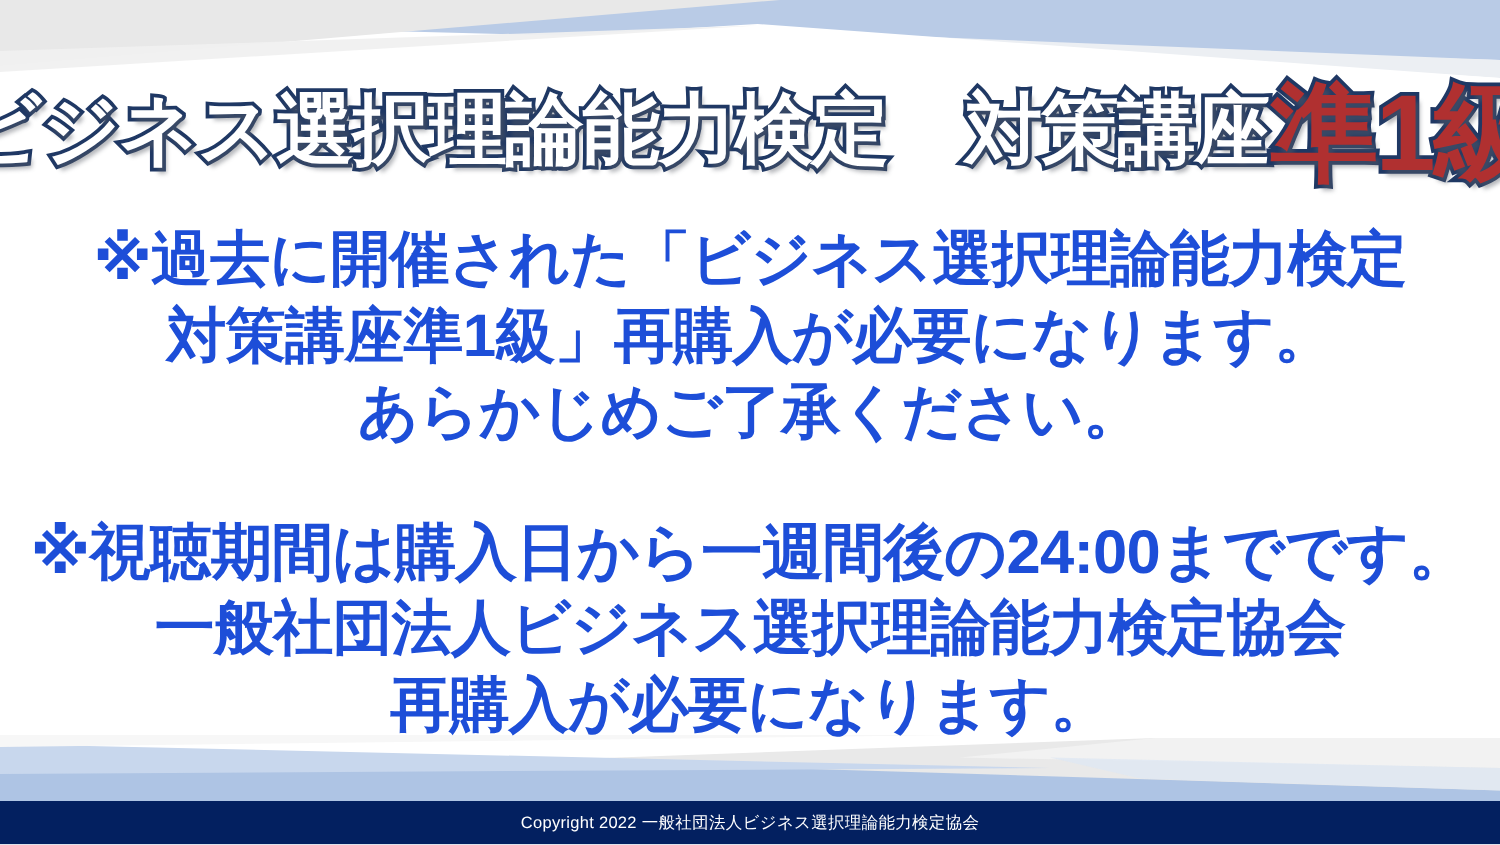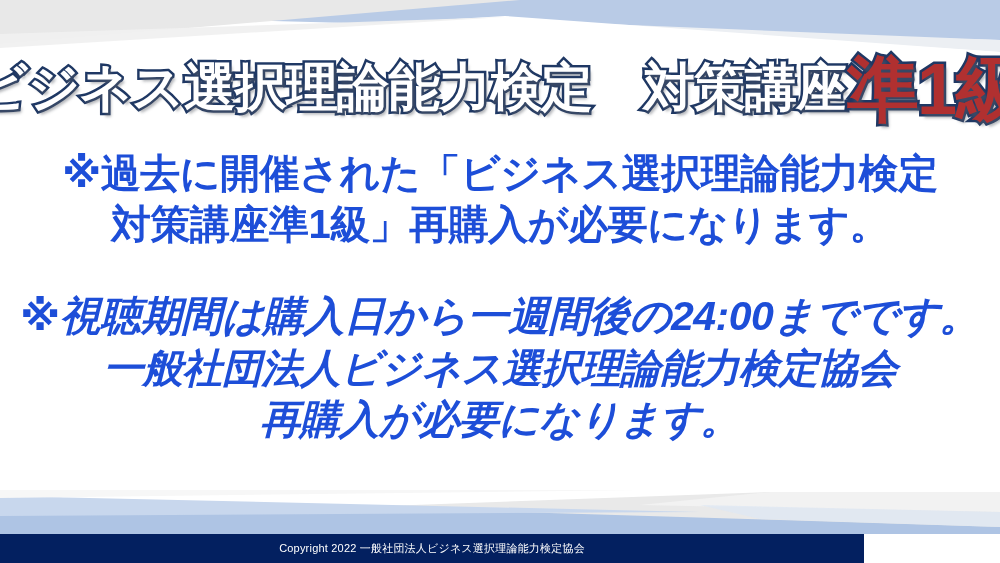--- a/index.html
+++ b/index.html
@@ -78,31 +78,31 @@
   .para {
     color: #1d4ed8;
     font-weight: 700;
     font-size: 40px;
     line-height: 1.28;
     letter-spacing: -0.5px;
     white-space: nowrap;
   }
 
   .para.block-1 { margin: 0; }
-  .para.block-2 { margin: 40px 0 4px 0; font-style: italic; }
+  .para.block-2 { margin: 40px 0 4px 0; }
 
   .para .line { display: block; }
   .para .line.wide { font-size: 41px; }
 
   
   .footer-bar {
     position: absolute;
     left: 0;
     bottom: 0;
-    width: 864px;
+    width: 1000px;
     height: 29px;
     background: #032060;
     display: flex;
     align-items: center;
     justify-content: center;
   }
   .footer-text {
     color: #ffffff;
     font-size: 11px;
     letter-spacing: .2px;
@@ -136,20 +136,21 @@
   <div class="title-band">
     <span class="title-text">ビジネス選択理論能力検定　対策講座</span>
       <span class="title-grade">準1級</span>
   </div>
 
   <div class="body-copy">
 
     <p class="para block-1">
       <span class="line">※過去に開催された「ビジネス選択理論能力検定</span>
       <span class="line">対策講座準1級」再購入が必要になります。</span>
+      <span class="line">あらかじめご了承ください。</span>
     </p>
 
     <p class="para block-2">
       <span class="line wide">※視聴期間は購入日から一週間後の24:00までです。</span>
       <span class="line">一般社団法人ビジネス選択理論能力検定協会</span>
       <span class="line">再購入が必要になります。</span>
     </p>
 
   </div>
 

